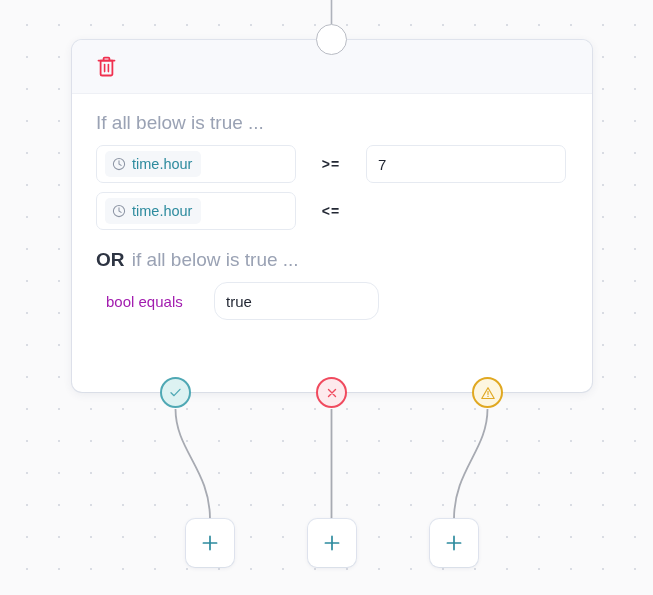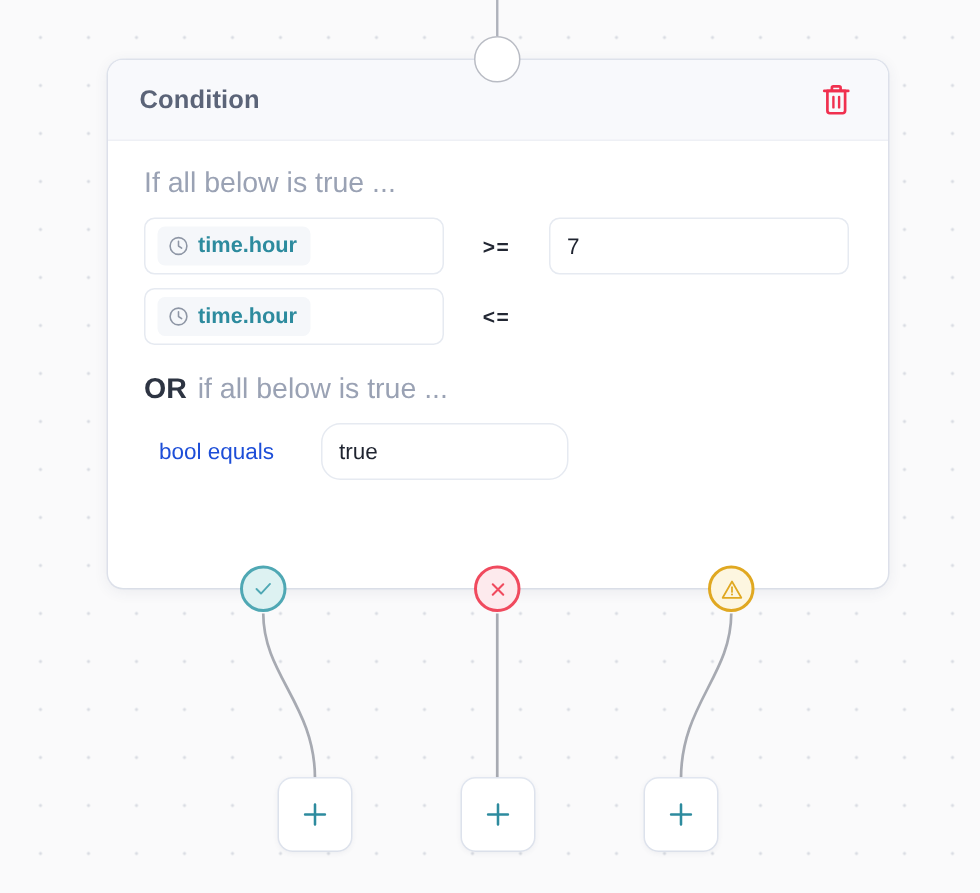--- a/index.html
+++ b/index.html
@@ -127,21 +127,20 @@
 
   .chip {
     display: inline-flex;
     align-items: center;
     gap: 6px;
     background: #f5f7fa;
     border-radius: 5px;
     padding: 4px 9px 4px 7px;
     height: 26px;
     box-sizing: border-box;
-    font-weight: bold;
   }
   .chip-text {
     font-size: 14.5px;
     color: #2d8b9e;
     white-space: nowrap;
   }
   .chip svg { display: block; flex: 0 0 auto; }
 
   .operator {
     font-size: 14px;
@@ -151,21 +150,21 @@
     flex: 0 0 auto;
   }
   .op-compare {
     width: 70px;
     letter-spacing: 1px;
   }
   .op-bool {
     width: 118px;
     font-weight: normal;
     font-size: 15px;
-    color: #1d4ed8;
+    color: #a21caf;
     text-align: left;
     padding-left: 10px;
     box-sizing: border-box;
   }
 
   .value-input {
     width: 200px;
     height: 38px;
     border: 1px solid #e6eaf1;
     border-radius: 7px;
@@ -230,21 +229,20 @@
   <path d="M 331.5 409 L 331.5 519" fill="none" stroke="#a7aab2" stroke-width="1.8"></path>
 
   <path d="M 487.5 409 C 487.5 450, 454 470, 454 519" fill="none" stroke="#a7aab2" stroke-width="1.8"></path>
 </svg>
 
 <div class="top-node"></div>
 
 <div class="card">
 
   <div class="card-header">
-    <div class="card-title">Condition</div>
     <div class="trash-btn">
       <svg width="19" height="21" viewBox="0 0 19 21" fill="none">
         <path d="M1.5 4.6 H17.5" stroke="#f0304f" stroke-width="1.8" stroke-linecap="round"></path>
         <path d="M6.6 4.6 V2.6 a1 1 0 0 1 1-1 h3.8 a1 1 0 0 1 1 1 v2" stroke="#f0304f" stroke-width="1.8" stroke-linejoin="round" fill="none"></path>
         <path d="M3.6 4.6 h11.8 v13.3 a1.6 1.6 0 0 1 -1.6 1.6 H5.2 a1.6 1.6 0 0 1 -1.6 -1.6 Z" stroke="#f0304f" stroke-width="1.8" stroke-linejoin="round" fill="none"></path>
         <path d="M7.6 8.6 v7" stroke="#f0304f" stroke-width="1.6" stroke-linecap="round"></path>
         <path d="M11.4 8.6 v7" stroke="#f0304f" stroke-width="1.6" stroke-linecap="round"></path>
       </svg>
     </div>
   </div>

